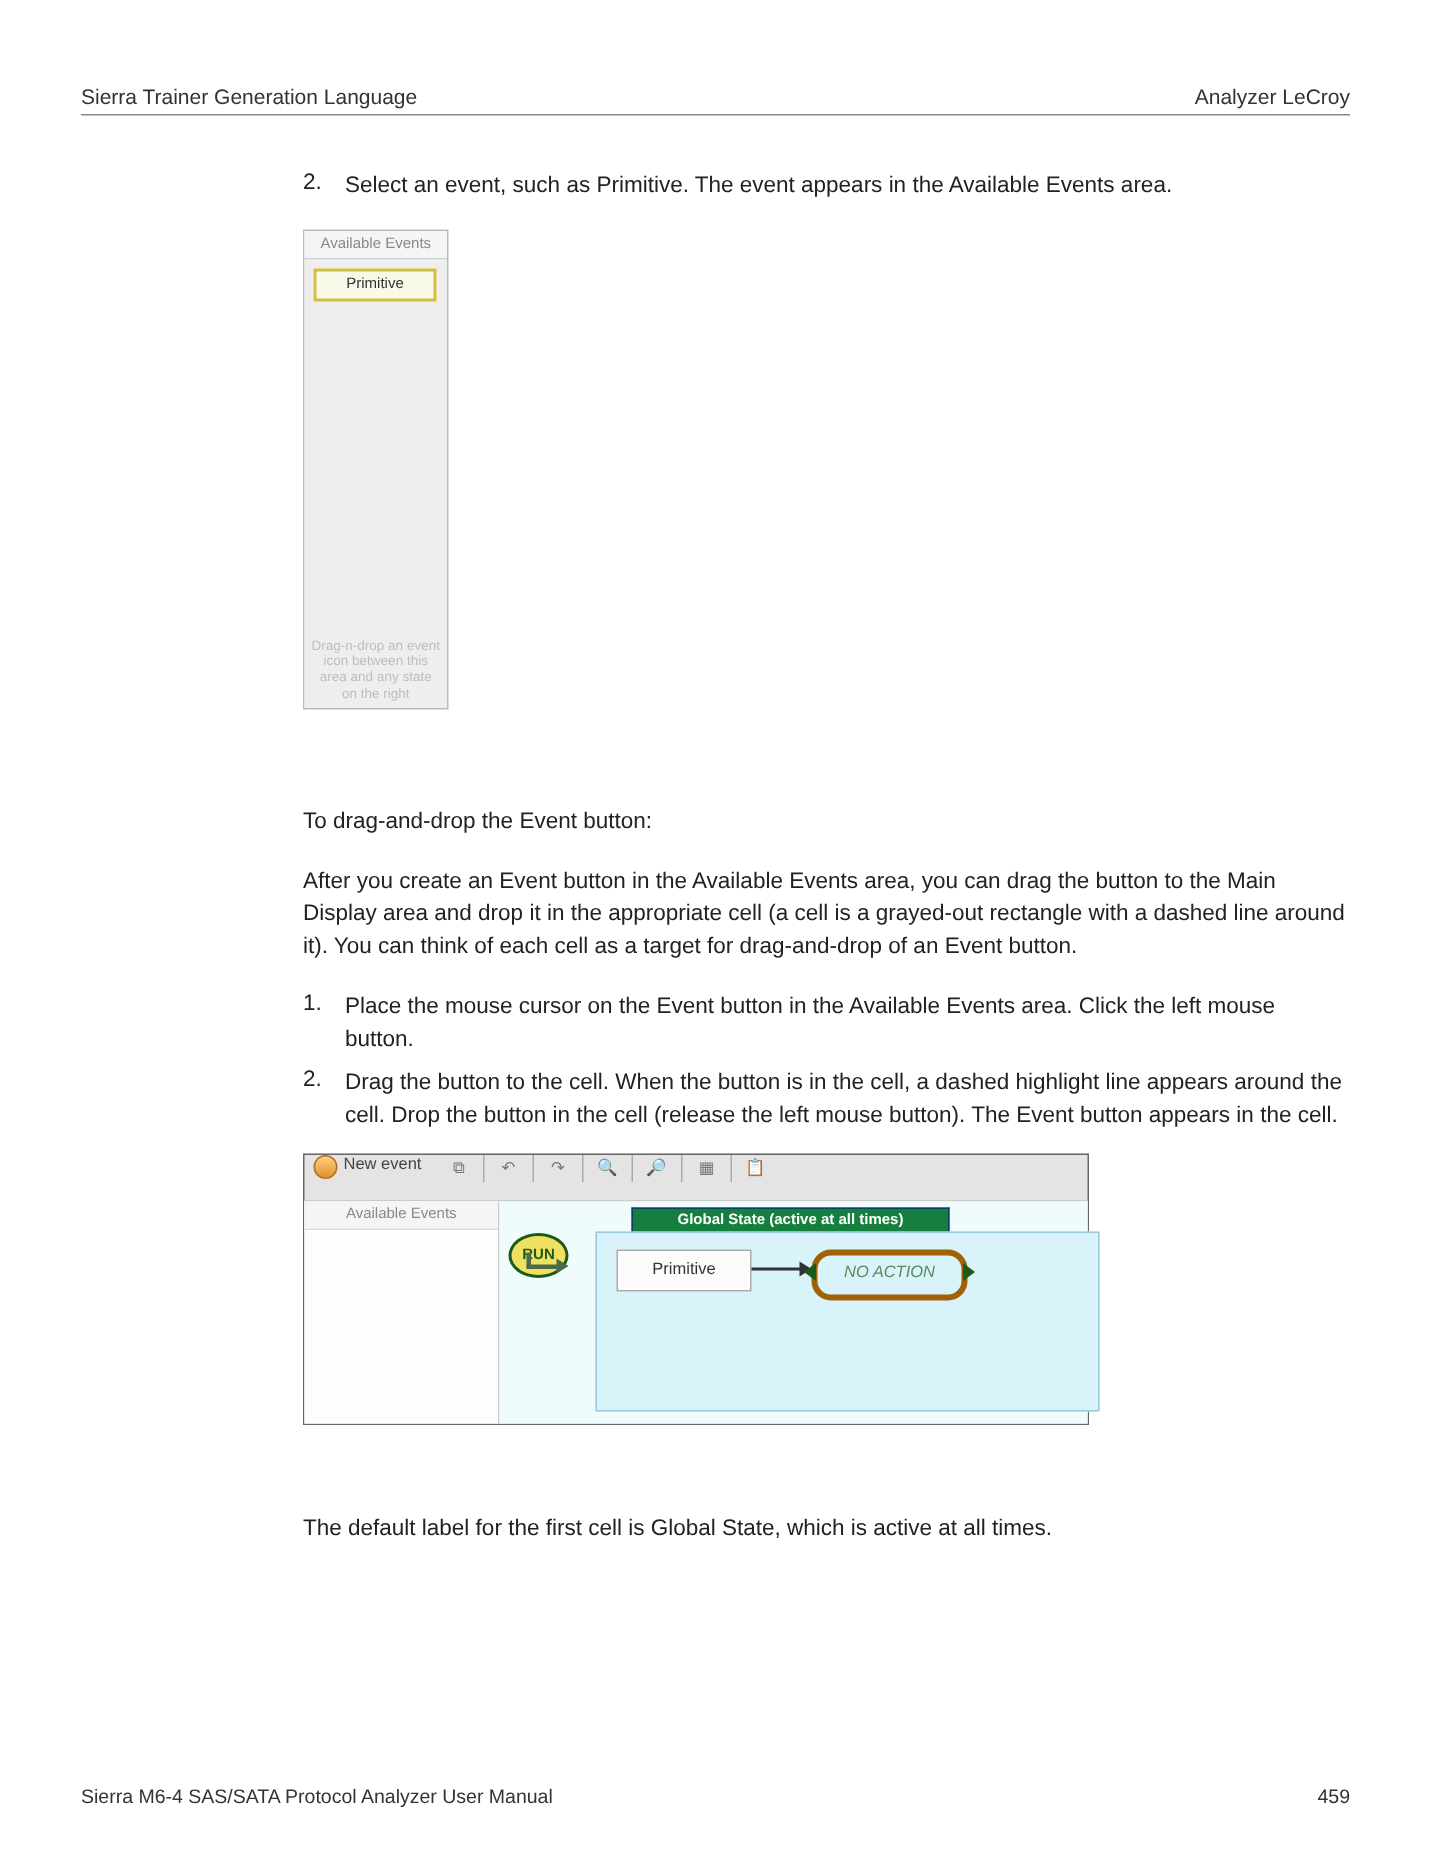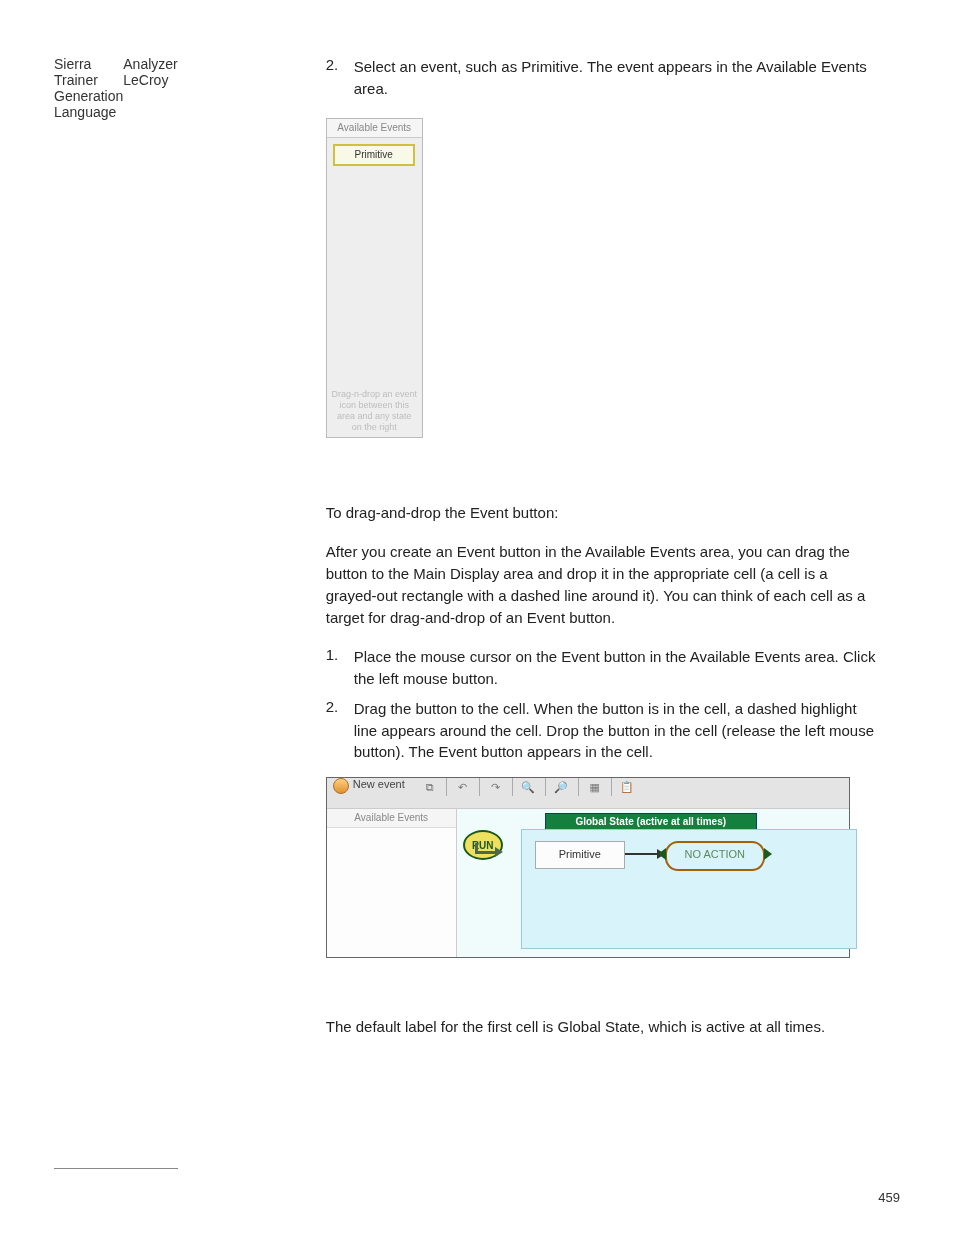--- a/index.html
+++ b/index.html
@@ -10,21 +10,21 @@
     padding: 0;
     background: #fff;
   }
   .page {
     width: 954px;
     height: 1235px;
     box-sizing: border-box;
     padding: 56px 54px 30px 54px;
     position: relative;
     display: flex;
-    flex-direction: row;
+    flex-direction: column;
   }
   .header-row {
     display: flex;
     justify-content: space-between;
     font-size: 14px;
     color: #333;
     border-bottom: 1px solid #888;
     padding-bottom: 4px;
     margin-bottom: 36px;
   }
@@ -267,26 +267,27 @@
     border-top: 5px solid transparent;
     border-bottom: 5px solid transparent;
   }
   .noaction {
     position: absolute;
     top: 32px;
     left: 208px;
     width: 96px;
     height: 26px;
     background: #d9f3fa;
-    border: 2px solid #a16207;
+    border: 4px solid #a16207;
     border-radius: 13px;
     font-size: 11px;
     color: #5b8a5b;
     text-align: center;
     line-height: 22px;
+    font-style: italic;
   }
   .noaction::before, .noaction::after {
     content: "";
     position: absolute;
     top: 5px;
     width: 0; height: 0;
     border-top: 6px solid transparent;
     border-bottom: 6px solid transparent;
   }
   .noaction::before {
@@ -378,15 +379,16 @@
           <div class="noaction">NO ACTION</div>
         </div>
       </div>
     </div>
 
     <div class="para">The default label for the first cell is Global State, which is active at all times.</div>
 
   </div>
 
   <div class="footer-row">
+    <span>Sierra M6-4 SAS/SATA Protocol Analyzer User Manual</span>
     <span>459</span>
   </div>
 </div>
 
 </body></html>

